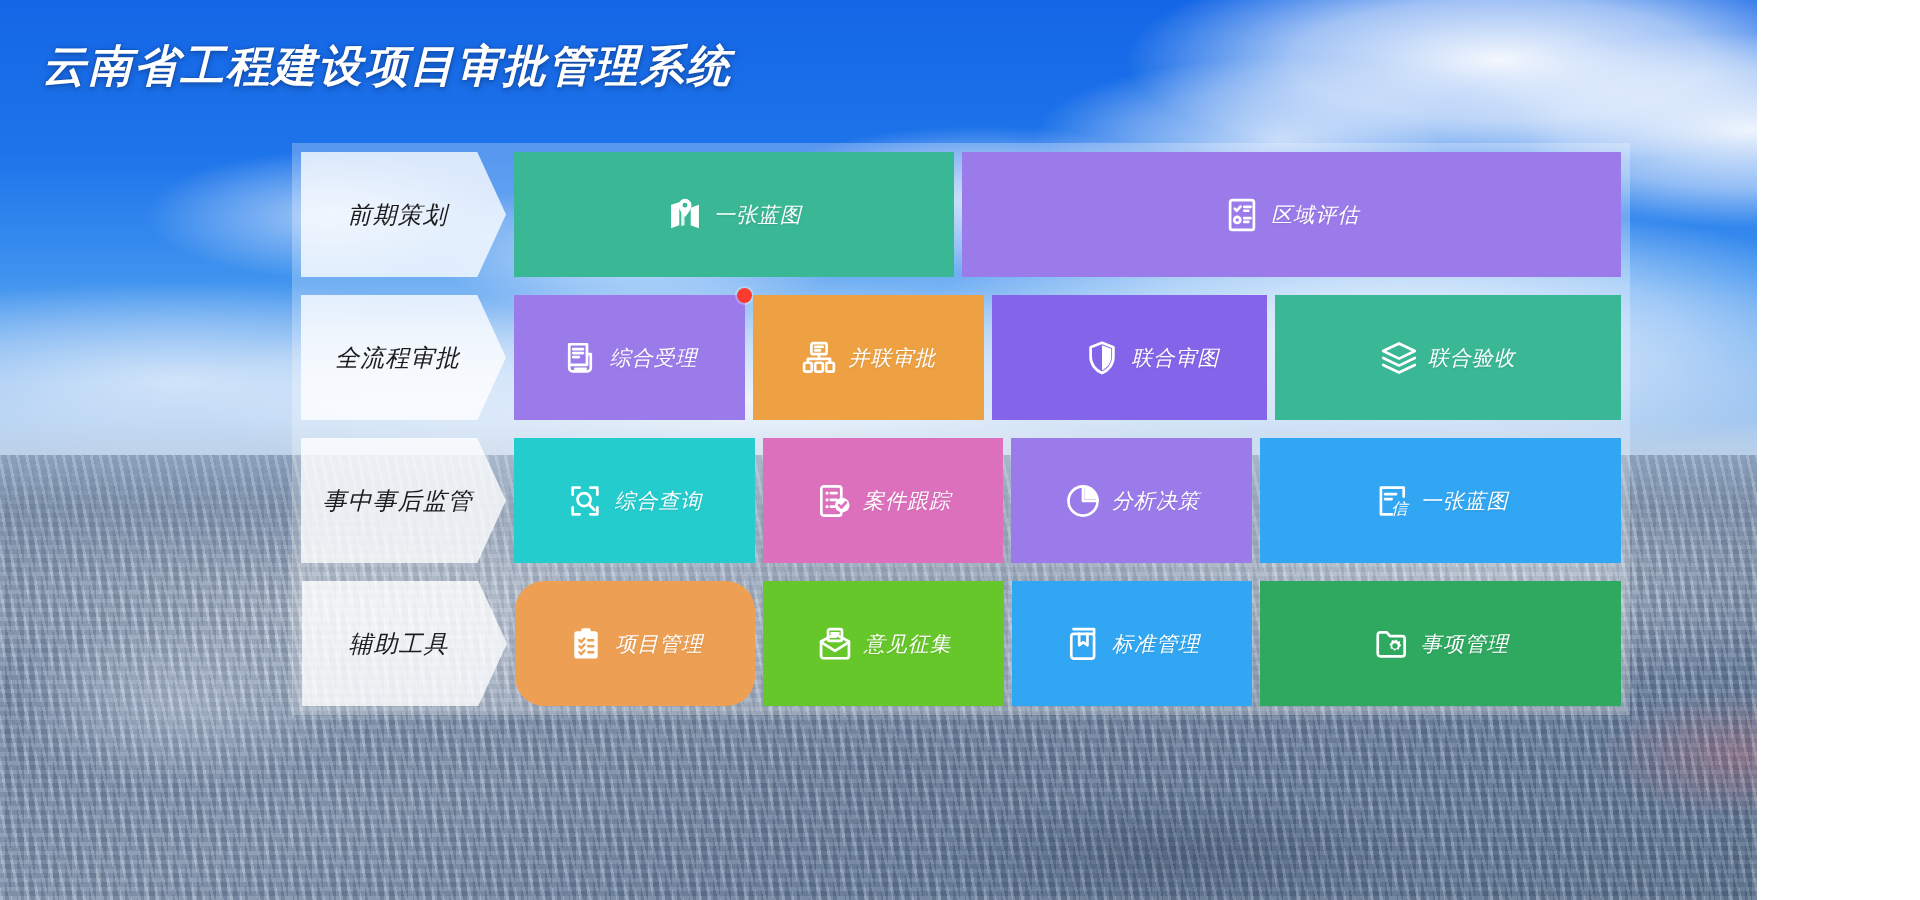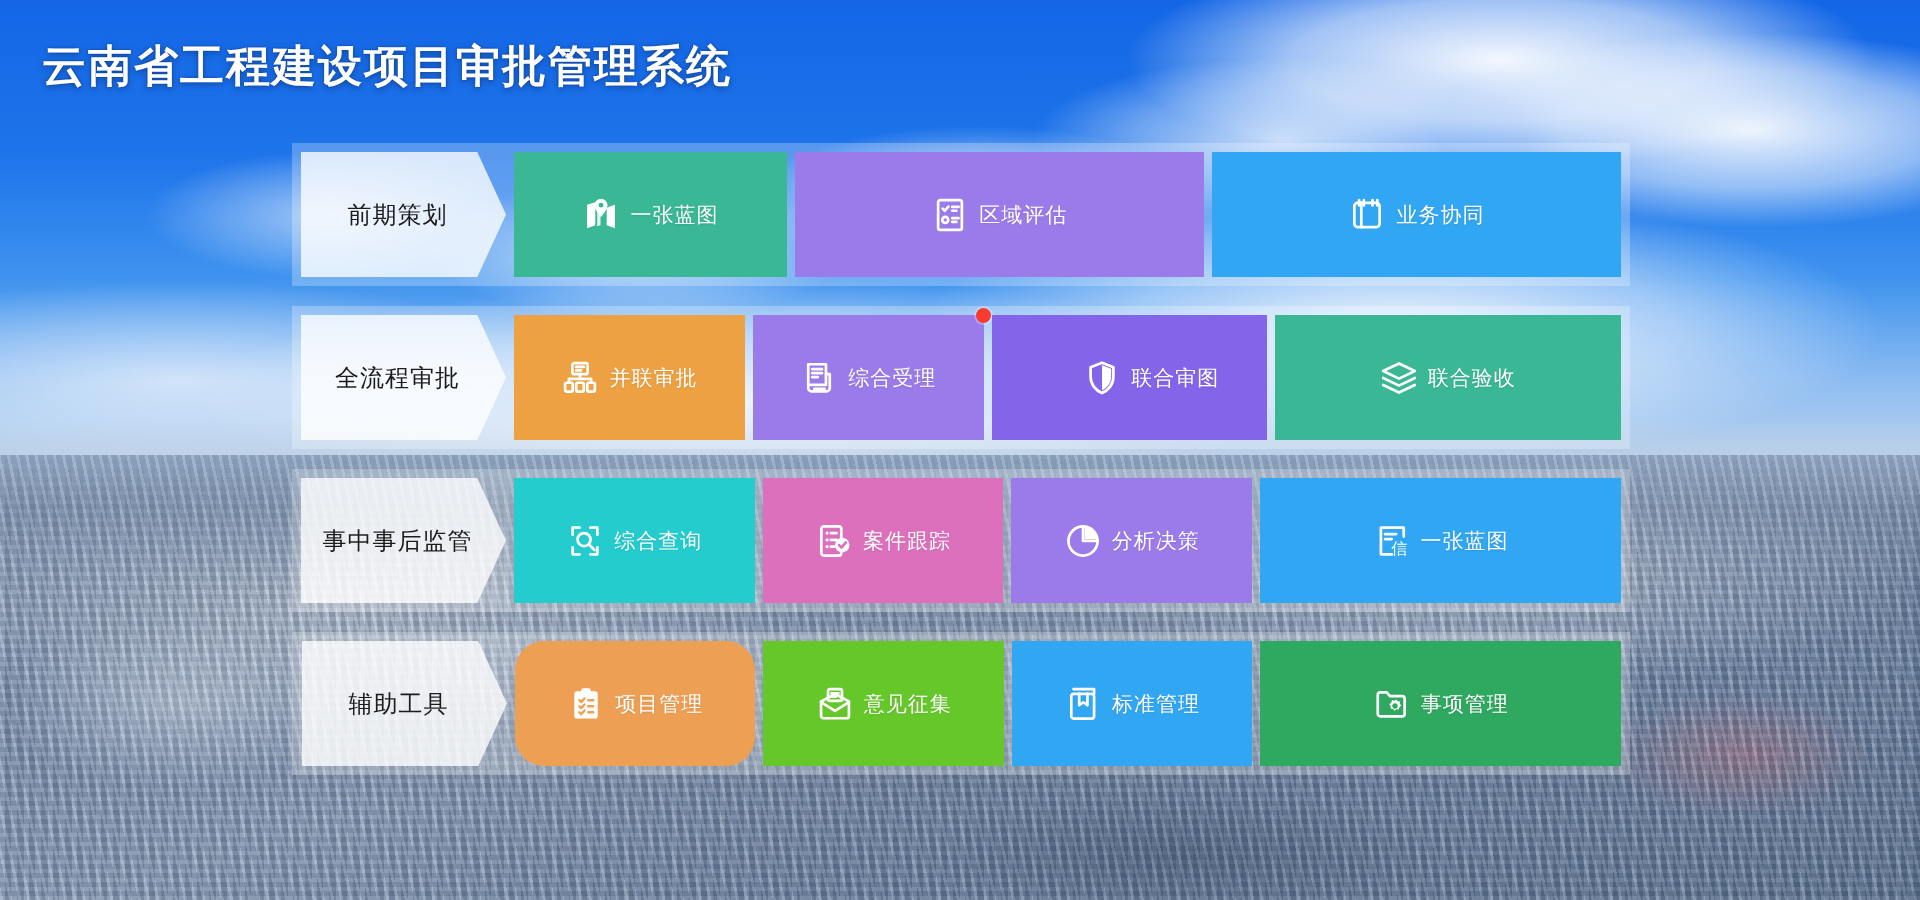--- a/index.html
+++ b/index.html
@@ -8,24 +8,25 @@
   html, body {
     width: 1920px;
     height: 900px;
     overflow: hidden;
     font-family: "Liberation Sans", "DejaVu Sans", sans-serif;
   }
 
   
   #app {
     position: relative;
-    width: 1920px;
+    width: 1757px;
     height: 900px;
     background: #c2410c;
     overflow: hidden;
+    font-style: italic;
   }
 
   .bg-sky {
     position: absolute;
     left: 0; top: 0;
     width: 1920px; height: 480px;
     background:
       radial-gradient(ellipse 520px 150px at 1500px 60px, rgba(255,255,255,.95) 0%, rgba(255,255,255,.6) 40%, rgba(255,255,255,0) 72%),
       radial-gradient(ellipse 420px 130px at 1750px 130px, rgba(255,255,255,.92) 0%, rgba(255,255,255,.5) 45%, rgba(255,255,255,0) 75%),
       radial-gradient(ellipse 330px 110px at 1280px 140px, rgba(255,255,255,.75) 0%, rgba(255,255,255,.35) 45%, rgba(255,255,255,0) 75%),
@@ -103,21 +104,20 @@
     width: 1338px;
     z-index: 4;
   }
 
   .row {
     position: relative;
     display: flex;
     align-items: stretch;
     background: rgba(255,255,255,.26);
     padding: 9px;
-    margin-bottom: 20px;
     height: 143px;
   }
   .row:last-child { margin-bottom: 0; padding-left: 10px; }
 
   
   .row-label {
     position: relative;
     flex: 0 0 205px;
     display: flex;
     align-items: center;
@@ -211,61 +211,51 @@
               <svg viewBox="0 0 24 24">
                 <rect x="4.5" y="2.6" width="15" height="18.8" rx="1.4" stroke="#fff" fill="none" stroke-width="1.7" stroke-linecap="round" stroke-linejoin="round"></rect>
                 <path d="M7.4 8.0l1.3 1.3 2.3-2.6" stroke="#fff" fill="none" stroke-width="1.7" stroke-linecap="round" stroke-linejoin="round"></path>
                 <path d="M13.4 6.9h4.0M13.4 9.3h2.6" stroke="#fff" fill="none" stroke-width="1.7" stroke-linecap="round" stroke-linejoin="round"></path>
                 <circle cx="9.0" cy="15.1" r="1.9" stroke="#fff" fill="none" stroke-width="1.7" stroke-linecap="round" stroke-linejoin="round"></circle>
                 <path d="M13.4 14.0h4.0M13.4 16.4h2.6" stroke="#fff" fill="none" stroke-width="1.7" stroke-linecap="round" stroke-linejoin="round"></path>
               </svg>
             </span>
             <span class="card-label">区域评估</span>
           </div>
-          <div class="card" style="background: rgb(49, 166, 242); flex: 3 1 0px;">
-            <span class="card-icon">
-              <svg viewBox="0 0 24 24">
-                <rect x="4.0" y="4.4" width="16" height="15.2" rx="2" stroke="#fff" fill="none" stroke-width="1.7" stroke-linecap="round" stroke-linejoin="round"></rect>
-                <path d="M8.4 4.4v15.2" stroke="#fff" fill="none" stroke-width="1.7" stroke-linecap="round" stroke-linejoin="round"></path>
-                <path d="M7.0 2.6v3.4M10.0 2.6v3.4M15.5 2.6v3.4M18.5 2.6v3.4" stroke="#fff" fill="none" stroke-width="1.7" stroke-linecap="round" stroke-linejoin="round"></path>
-              </svg>
-            </span>
-            <span class="card-label">业务协同</span>
-          </div>
         </div>
       </div>
       <div class="row">
         <div class="row-label">
           <span class="row-label-text">全流程审批</span>
         </div>
         <div class="cards">
+          <div class="card" style="background: rgb(155, 123, 234); flex: 2 1 0px;">
+            <span class="card-icon">
+              <svg viewBox="0 0 24 24">
+                <path d="M5.2 3.3h11.2v13.0H5.2z" stroke="#fff" fill="none" stroke-width="1.7" stroke-linecap="round" stroke-linejoin="round"></path>
+                <path d="M7.7 6.4h6.2M7.7 8.9h6.2M7.7 11.4h3.6" stroke="#fff" fill="none" stroke-width="1.7" stroke-linecap="round" stroke-linejoin="round"></path>
+                <path d="M16.4 9.5h2.4v8.9c0 1.1-.9 2-2 2H7.2c-1.1 0-2-.9-2-2v-2.1" stroke="#fff" fill="none" stroke-width="1.7" stroke-linecap="round" stroke-linejoin="round"></path>
+                <path d="M9.0 18.8h6.6" stroke="#fff" fill="none" stroke-width="1.7" stroke-linecap="round" stroke-linejoin="round"></path>
+              </svg>
+            </span>
+            <span class="card-label">综合受理</span>
+            <span class="badge-dot"></span>
+          </div>
           <div class="card" style="background: rgb(237, 161, 66); flex: 2 1 0px;">
             <span class="card-icon">
               <svg viewBox="0 0 24 24">
                 <rect x="7.2" y="2.6" width="9.6" height="7.0" rx="1.1" stroke="#fff" fill="none" stroke-width="1.7" stroke-linecap="round" stroke-linejoin="round"></rect>
                 <path d="M9.6 5.0h4.8M9.6 7.2h3.0" stroke="#fff" fill="none" stroke-width="1.7" stroke-linecap="round" stroke-linejoin="round"></path>
                 <path d="M12 9.6v3.0M5.0 15.0v-2.4h14v2.4" stroke="#fff" fill="none" stroke-width="1.7" stroke-linecap="round" stroke-linejoin="round"></path>
                 <rect x="2.6" y="15.0" width="4.8" height="5.6" rx="1" stroke="#fff" fill="none" stroke-width="1.7" stroke-linecap="round" stroke-linejoin="round"></rect>
                 <rect x="9.6" y="15.0" width="4.8" height="5.6" rx="1" stroke="#fff" fill="none" stroke-width="1.7" stroke-linecap="round" stroke-linejoin="round"></rect>
                 <rect x="16.6" y="15.0" width="4.8" height="5.6" rx="1" stroke="#fff" fill="none" stroke-width="1.7" stroke-linecap="round" stroke-linejoin="round"></rect>
               </svg>
             </span>
             <span class="card-label">并联审批</span>
-          </div>
-          <div class="card" style="background: rgb(155, 123, 234); flex: 2 1 0px;">
-            <span class="card-icon">
-              <svg viewBox="0 0 24 24">
-                <path d="M5.2 3.3h11.2v13.0H5.2z" stroke="#fff" fill="none" stroke-width="1.7" stroke-linecap="round" stroke-linejoin="round"></path>
-                <path d="M7.7 6.4h6.2M7.7 8.9h6.2M7.7 11.4h3.6" stroke="#fff" fill="none" stroke-width="1.7" stroke-linecap="round" stroke-linejoin="round"></path>
-                <path d="M16.4 9.5h2.4v8.9c0 1.1-.9 2-2 2H7.2c-1.1 0-2-.9-2-2v-2.1" stroke="#fff" fill="none" stroke-width="1.7" stroke-linecap="round" stroke-linejoin="round"></path>
-                <path d="M9.0 18.8h6.6" stroke="#fff" fill="none" stroke-width="1.7" stroke-linecap="round" stroke-linejoin="round"></path>
-              </svg>
-            </span>
-            <span class="card-label">综合受理</span>
-            <span class="badge-dot"></span>
           </div>
           <div class="card" style="background: rgb(132, 100, 232); flex: 2 1 0px; padding-left: 44px;">
             <span class="card-icon">
               <svg viewBox="0 0 24 24">
                 <path d="M12 2.4 19.2 5.2v6.0c0 4.6-3.0 8.6-7.2 10.3C7.8 19.8 4.8 15.8 4.8 11.2V5.2z" stroke="#fff" fill="none" stroke-width="1.7" stroke-linecap="round" stroke-linejoin="round"></path>
                 <path fill="#fff" d="M12 3.9 17.8 6.1v5.1c0 3.6-2.2 6.9-5.8 8.5z"></path>
               </svg>
             </span>
             <span class="card-label">联合审图</span>
           </div>

